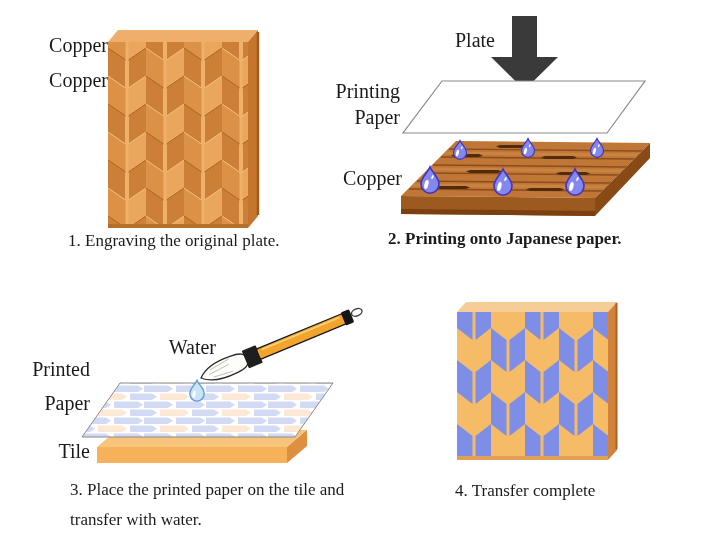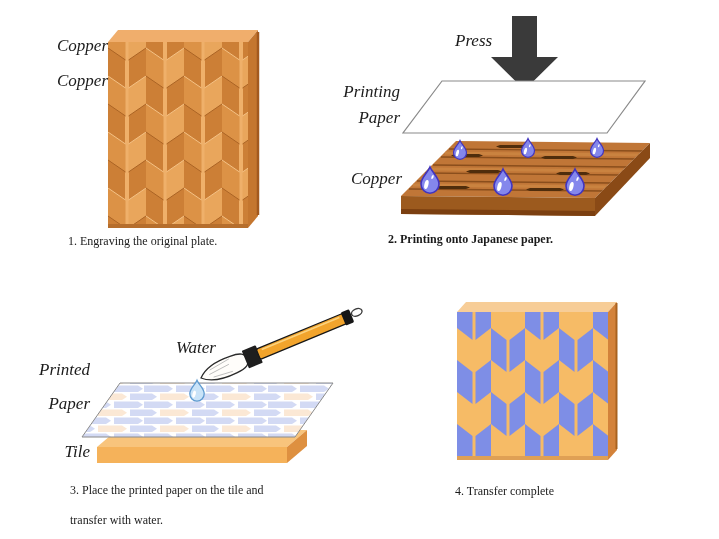--- a/index.html
+++ b/index.html
@@ -1,20 +1,20 @@
 <!DOCTYPE html>
 <html><head>
 <meta charset="utf-8">
 <style>
   html,body{margin:0;padding:0;background:#ffffff;}
   .stage{position:relative;width:719px;height:539px;background:#ffffff;overflow:hidden;
          font-family:"Liberation Serif","DejaVu Serif",serif;color:#1b1b1b;}
-  .lbl{position:absolute;font-size:17px;line-height:19px;white-space:nowrap;font-style:italic;}
+  .lbl{position:absolute;font-size:20px;line-height:19px;white-space:nowrap;}
   .r{text-align:right;}
-  .cap{position:absolute;font-size:12px;line-height:20px;white-space:nowrap;}
+  .cap{position:absolute;font-size:17px;line-height:20px;white-space:nowrap;}
   svg.art{position:absolute;left:0;top:0;}
 </style>
 </head>
 <body>
 
 <div class="stage">
 
   <svg class="art" width="719" height="539" viewBox="0 0 719 539">
     <defs>
 
@@ -146,21 +146,21 @@
       <path d="M616.5,303 L616.5,449" stroke="#A8621F" stroke-width="2" fill="none"></path>
       <rect x="457" y="312" width="151" height="148" fill="url(#patBlue)"></rect>
       <rect x="457" y="456" width="151" height="4" fill="#DFA055"></rect>
     </g>
   </svg>
 
   <div class="lbl r" style="left:36px;top:36px;width:72px;">Copper</div>
   <div class="lbl r" style="left:36px;top:71px;width:72px;">Copper</div>
   <div class="cap" style="left:68px;top:231px;">1. Engraving the original plate.</div>
 
-  <div class="lbl" style="left:455px;top:31px;">Press</div>
+  <div class="lbl" style="left:455px;top:31px;">Plate</div>
   <div class="lbl r" style="left:326px;top:82px;width:74px;">Printing</div>
   <div class="lbl r" style="left:326px;top:108px;width:74px;">Paper</div>
   <div class="lbl r" style="left:328px;top:169px;width:74px;">Copper</div>
   <div class="cap" style="left:388px;top:229px;font-weight:bold;">2. Printing onto Japanese paper.</div>
 
   <div class="lbl r" style="left:158px;top:338px;width:58px;">Water</div>
   <div class="lbl r" style="left:20px;top:360px;width:70px;">Printed</div>
   <div class="lbl r" style="left:20px;top:394px;width:70px;">Paper</div>
   <div class="lbl r" style="left:20px;top:442px;width:70px;">Tile</div>
   <div class="cap" style="left:70px;top:480px;">3. Place the printed paper on the tile and</div>

